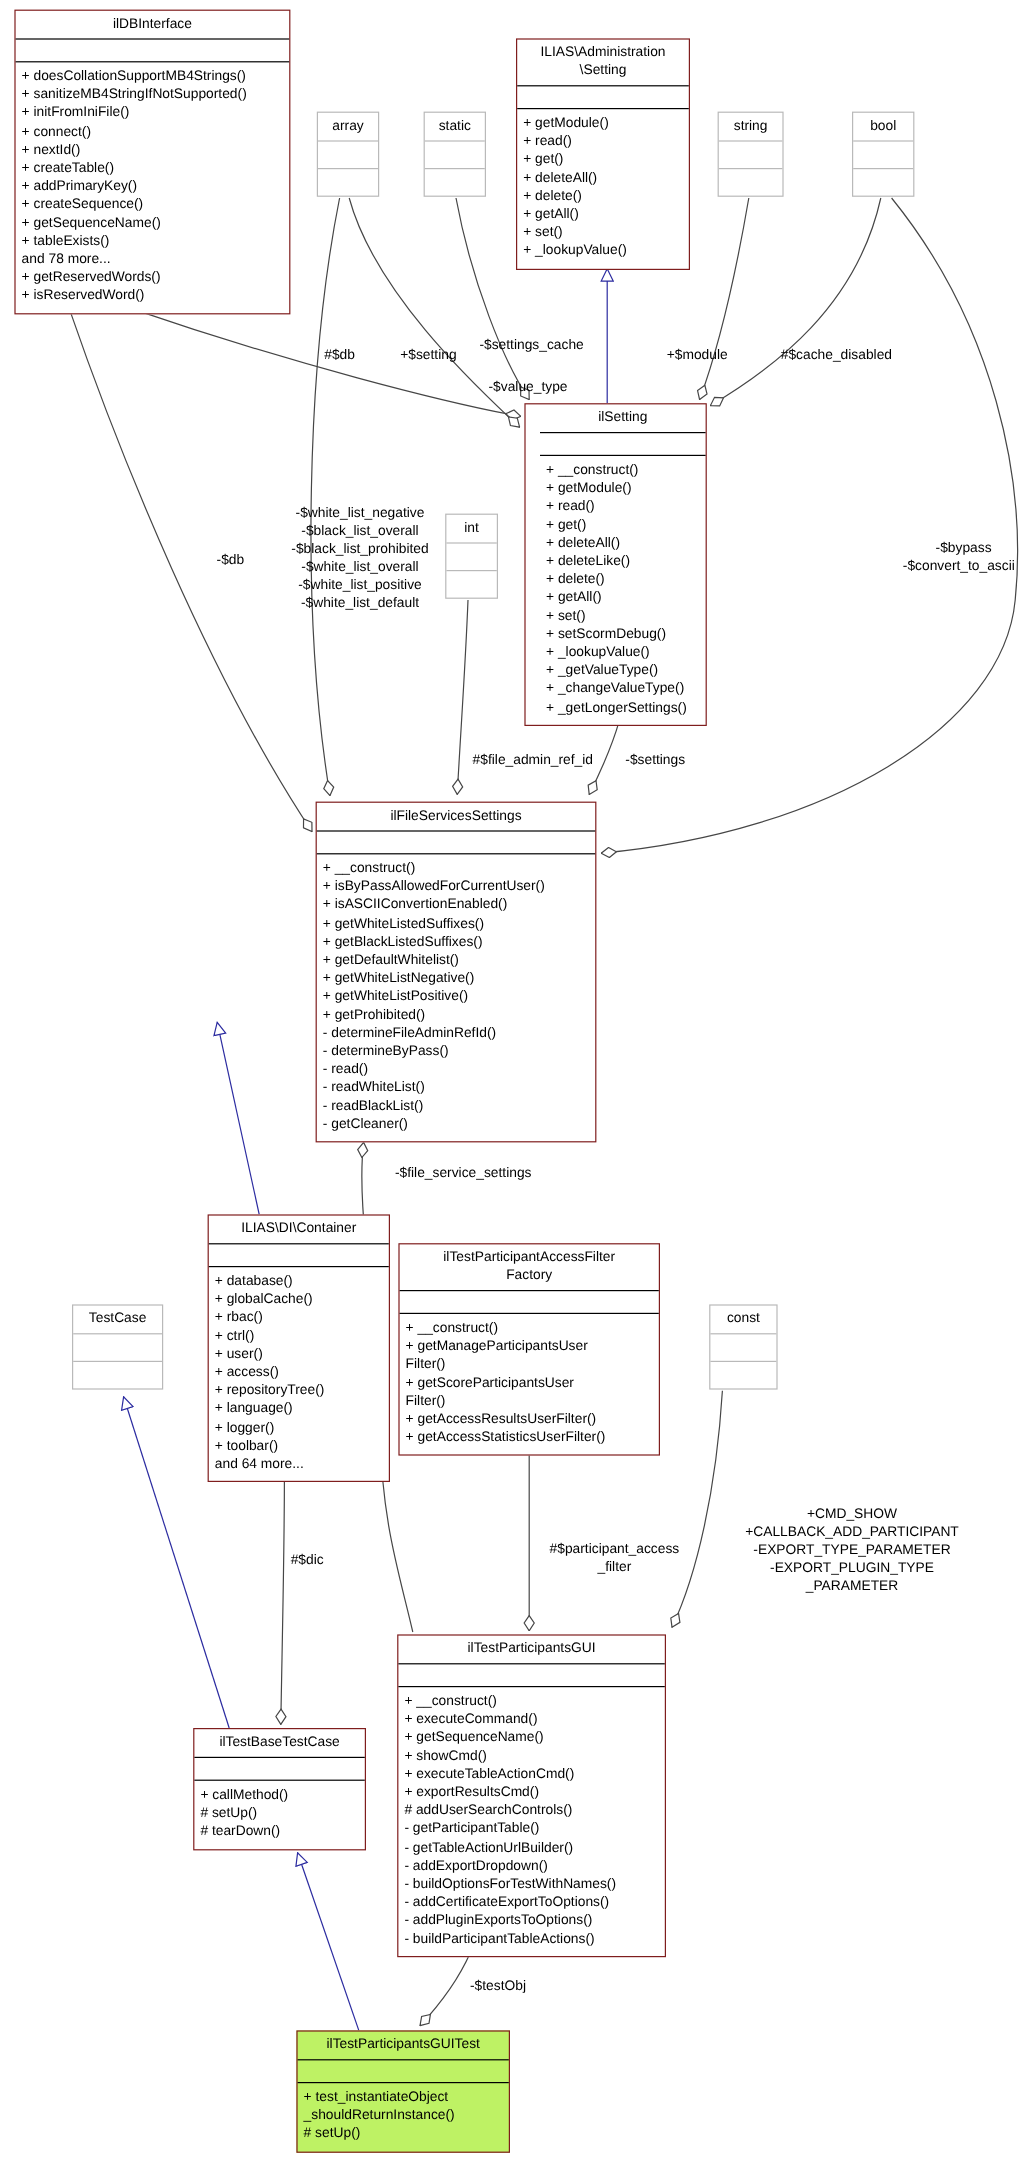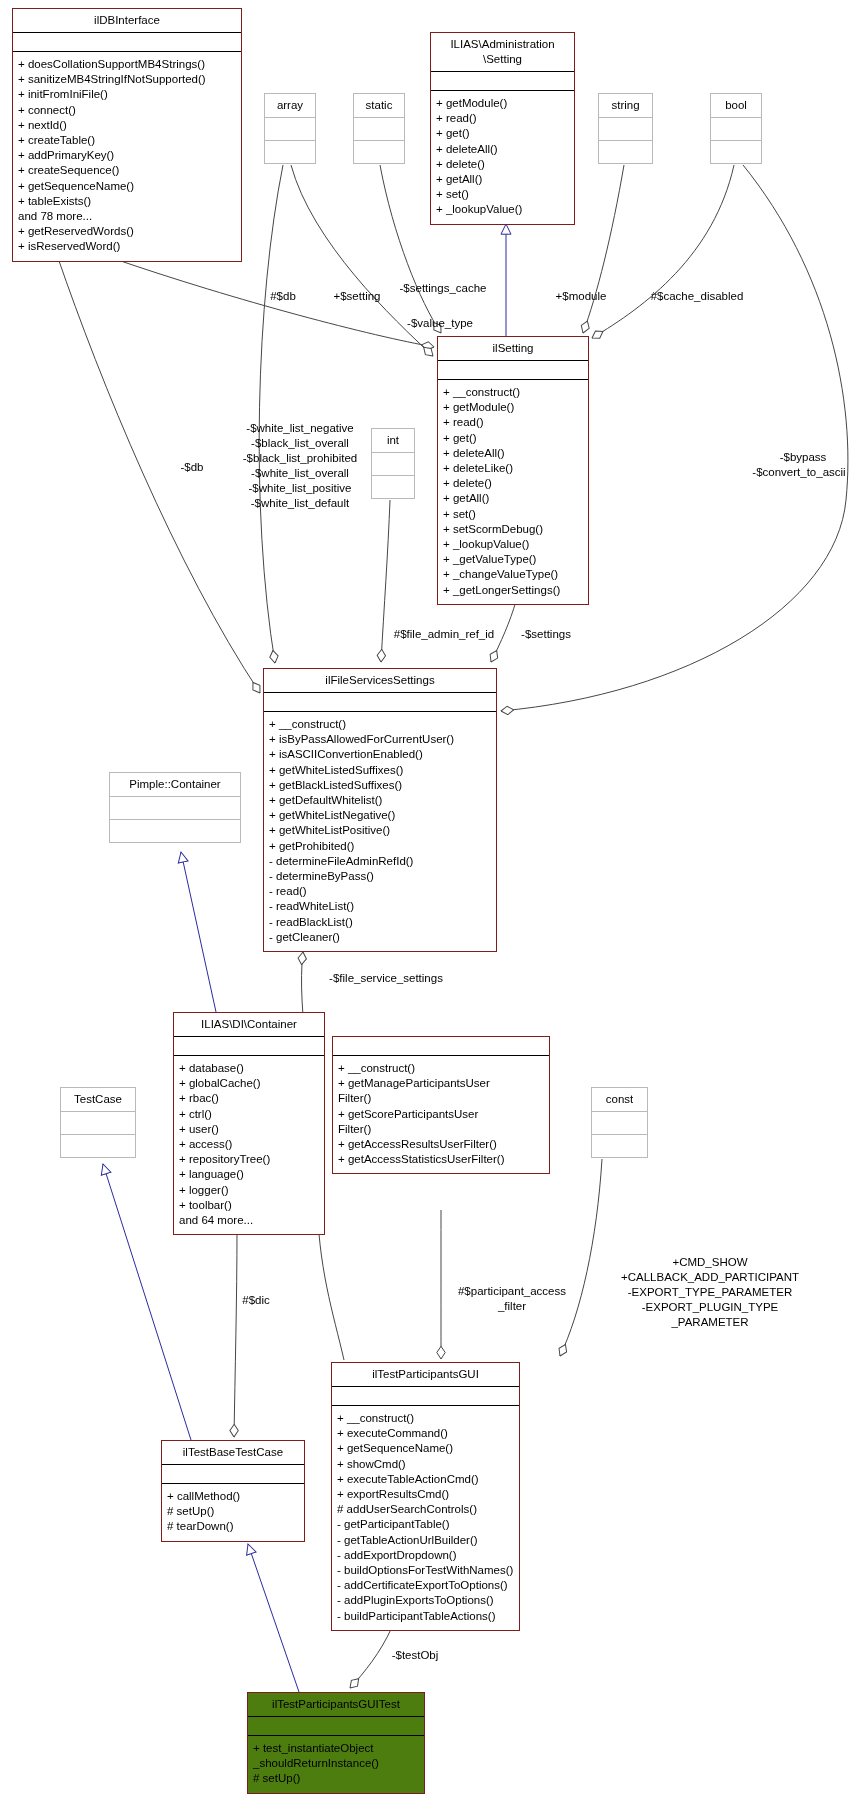--- a/index.html
+++ b/index.html
@@ -3,21 +3,21 @@
 <meta charset="utf-8">
 <style>
   html,body{margin:0;padding:0;background:#ffffff;}
   body{width:855px;height:1800px;font-family:"Liberation Sans",sans-serif;color:#000;}
   #diagram{position:relative;width:855px;height:1800px;overflow:hidden;}
   #edges{position:absolute;left:0;top:0;}
   .ce{stroke:#464646;stroke-width:1;fill:none;}
   .ie{stroke:#2b2ba0;stroke-width:1;fill:none;}
   .box{position:absolute;box-sizing:border-box;background:#fff;border:1px solid #7f1d1d;font-size:11.5px;}
   .box.ref{border-color:#b9b9b9;}
-  .box.focus{background:#4d7c0f;}
+  .box.focus{background:#bef264;}
   .box-title{border-bottom:1px solid #000;text-align:center;padding:4px 2px;}
   .box-title div{line-height:15px;white-space:nowrap;}
   .ref .box-title{border-bottom-color:#b9b9b9;}
   .box-attrs{height:18px;border-bottom:1px solid #000;}
   .rcell{height:22px;}
   .rcell.mid{border-bottom:1px solid #b9b9b9;}
   .box-methods{padding:5px 5px 6px 5px;}
   .mline{line-height:15.2px;white-space:nowrap;}
   .elabel{position:absolute;transform:translateX(-50%);white-space:nowrap;font-size:11.5px;line-height:14px;}
 </style>
@@ -113,21 +113,21 @@
       <div class="rcell mid"></div>
       <div class="rcell"></div>
     </div>
     <div class="box ref" style="left: 710px; top: 93px; width: 52px;">
       <div class="box-title">
         <div>bool</div>
       </div>
       <div class="rcell mid"></div>
       <div class="rcell"></div>
     </div>
-    <div class="box" style="left: 437px; top: 336px; width: 152px;">
+    <div class="box" style="left: 437px; top: 336px; width: 152px; padding-left: 12px;">
       <div class="box-title">
         <div>ilSetting</div>
       </div>
       <div class="box-attrs"></div>
       <div class="box-methods">
         <div class="mline">+ __construct()</div>
         <div class="mline">+ getModule()</div>
         <div class="mline">+ read()</div>
         <div class="mline">+ get()</div>
         <div class="mline">+ deleteAll()</div>
@@ -165,27 +165,20 @@
         <div class="mline">+ getWhiteListPositive()</div>
         <div class="mline">+ getProhibited()</div>
         <div class="mline">- determineFileAdminRefId()</div>
         <div class="mline">- determineByPass()</div>
         <div class="mline">- read()</div>
         <div class="mline">- readWhiteList()</div>
         <div class="mline">- readBlackList()</div>
         <div class="mline">- getCleaner()</div>
       </div>
     </div>
-    <div class="box ref" style="left: 109px; top: 772px; width: 132px;">
-      <div class="box-title">
-        <div>Pimple::Container</div>
-      </div>
-      <div class="rcell mid"></div>
-      <div class="rcell"></div>
-    </div>
     <div class="box" style="left: 173px; top: 1012px; width: 152px;">
       <div class="box-title">
         <div>ILIAS\DI\Container</div>
       </div>
       <div class="box-attrs"></div>
       <div class="box-methods">
         <div class="mline">+ database()</div>
         <div class="mline">+ globalCache()</div>
         <div class="mline">+ rbac()</div>
         <div class="mline">+ ctrl()</div>
@@ -199,39 +192,43 @@
       </div>
     </div>
     <div class="box ref" style="left: 60px; top: 1087px; width: 76px;">
       <div class="box-title">
         <div>TestCase</div>
       </div>
       <div class="rcell mid"></div>
       <div class="rcell"></div>
     </div>
     <div class="box" style="left: 332px; top: 1036px; width: 218px;">
+      <div class="box-title">
+        <div>ilTestParticipantAccessFilter</div>
+        <div>Factory</div>
+      </div>
       <div class="box-attrs"></div>
       <div class="box-methods">
         <div class="mline">+ __construct()</div>
         <div class="mline">+ getManageParticipantsUser</div>
         <div class="mline">Filter()</div>
         <div class="mline">+ getScoreParticipantsUser</div>
         <div class="mline">Filter()</div>
         <div class="mline">+ getAccessResultsUserFilter()</div>
         <div class="mline">+ getAccessStatisticsUserFilter()</div>
       </div>
     </div>
     <div class="box ref" style="left: 575px; top: 1087px; width: 57px; margin-left: 16px;">
       <div class="box-title">
         <div>const</div>
       </div>
       <div class="rcell mid"></div>
       <div class="rcell"></div>
     </div>
-    <div class="box" style="left: 331px; top: 1362px; width: 189px;">
+    <div class="box" style="left: 331px; top: 1362px; width: 224px;">
       <div class="box-title">
         <div>ilTestParticipantsGUI</div>
       </div>
       <div class="box-attrs"></div>
       <div class="box-methods">
         <div class="mline">+ __construct()</div>
         <div class="mline">+ executeCommand()</div>
         <div class="mline">+ getSequenceName()</div>
         <div class="mline">+ showCmd()</div>
         <div class="mline">+ executeTableActionCmd()</div>

